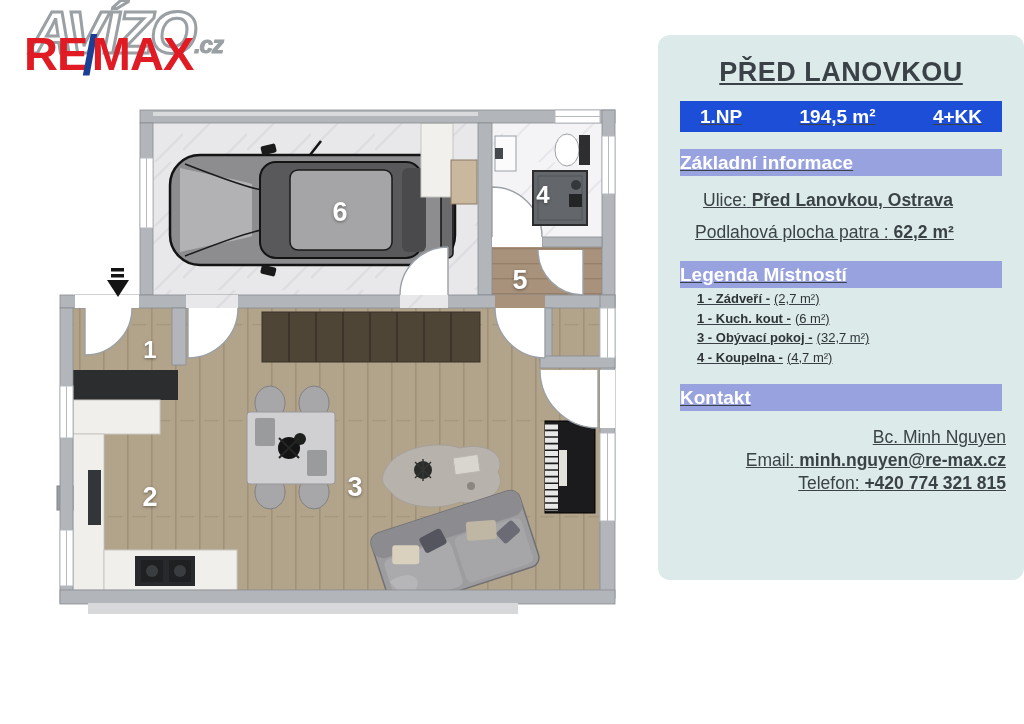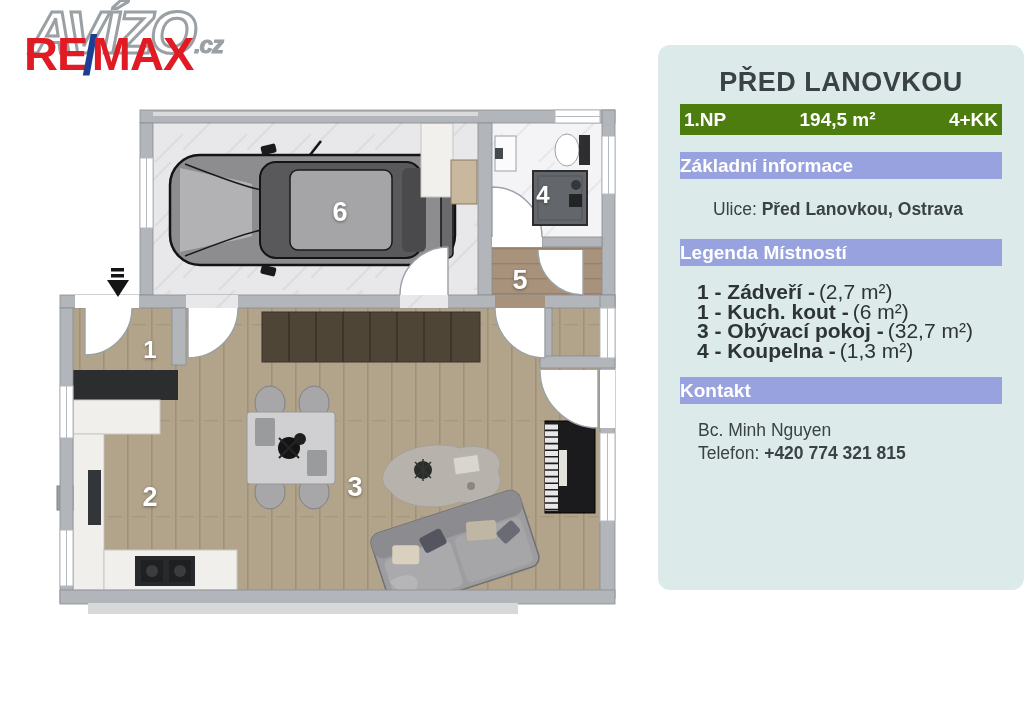--- a/index.html
+++ b/index.html
@@ -17,36 +17,36 @@
   .remax .slash{color:#1c3f94;font-size:56px;line-height:40px;margin:0 -5px;vertical-align:-4px;}
 
   
   .plan{position:absolute;left:55px;top:98px;width:565px;height:525px;}
   .room-label{position:absolute;transform:translate(-50%,-50%);color:#fff;font-weight:700;
               font-size:24px;text-shadow:0 1px 3px rgba(40,40,40,.55);z-index:5;}
   .room-label.big{font-size:27px;}
   .arrow{position:absolute;left:50px;top:170px;z-index:6;}
 
   
-  .panel{position:absolute;left:658px;top:45px;width:366px;height:545px;
-         background:#dcebe9;border-radius:12px;color:#3b4247;}
+  .panel{position:absolute;left:658px;top:35px;width:366px;height:545px;
+         background:#dcebe9;border-radius:12px;color:#3b4247;text-decoration:underline;}
   .panel h1{margin:22px 0 0;text-align:center;font-size:27px;font-weight:700;
             letter-spacing:.5px;color:#3b4247;}
-  .stats{margin:6px 22px 0;height:31px;background:#4d7c0f;display:flex;align-items:center;
-         justify-content:space-between;padding:0 4px;color:#fff;font-weight:700;font-size:19px;}
+  .stats{margin:13px 22px 0;height:31px;background:#1d4ed8;display:flex;align-items:center;
+         justify-content:space-between;padding:0 20px;color:#fff;font-weight:700;font-size:19px;}
   .band{margin:17px 22px 0;height:27px;background:#98a2de;color:#fff;font-weight:700;
         font-size:19px;line-height:27px;}
   .info{margin:12px 18px 0 37px;font-size:17.5px;line-height:24px;}
   .info b,.contact b{font-weight:700;}
-  .legend{margin:16px 0 0 39px;padding:0;list-style:none;font-size:21px;line-height:19.5px;
+  .legend{margin:1px 0 0 39px;padding:0;list-style:none;font-size:13px;line-height:19.5px;
           color:#2e3337;}
   .legend b{font-weight:700;}
   .legend span{margin-left:4px;font-weight:400;}
   .contact{margin:15px 18px 0 40px;font-size:17.5px;line-height:23px;}
-  .contact p{margin:0;}
+  .contact p{margin:0;text-align:right;}
   .contact .web{text-decoration:underline;color:#3b4247;}
 </style>
 </head>
 <body>
 
 <div class="stage">
 
   <div class="avizo">
     <span>AVÍZO</span><span class="cz">.cz</span>
   </div>
@@ -251,37 +251,45 @@
     <h1>PŘED LANOVKOU</h1>
 
     <div class="stats">
       <span>1.NP</span>
       <span>194,5 m²</span>
       <span>4+KK</span>
     </div>
 
     <div class="band">Základní informace</div>
     <div class="info">
-      <p style="margin:18px">
+      <p style="margin:8px">
         <span>Ulice:</span>
         <b>Před Lanovkou, Ostrava</b>
+      </p>
+      <p style="margin:0">
+        <span>Podlahová plocha patra :</span>
+        <b>62,2 m²</b>
       </p>
     </div>
 
     <div class="band">Legenda Místností</div>
     <ul class="legend">
       <li><b>1 - Zádveří -</b><span>(2,7 m²)</span></li>
       <li><b>1 - Kuch. kout -</b><span>(6 m²)</span></li>
       <li><b>3 - Obývací pokoj -</b><span>(32,7 m²)</span></li>
-      <li><b>4 - Koupelna -</b><span>(1,3 m²)</span></li>
+      <li><b>4 - Koupelna -</b><span>(4,7 m²)</span></li>
     </ul>
 
     <div class="band">Kontakt</div>
     <div class="contact">
       <p>Bc. Minh Nguyen</p>
       <p>
+        <span>Email:</span>
+        <b>minh.nguyen@re-max.cz</b>
+      </p>
+      <p>
         <span>Telefon:</span>
         <b>+420 774 321 815</b>
       </p>
     </div>
   </aside>
 
 </div>
 
 </body></html>

